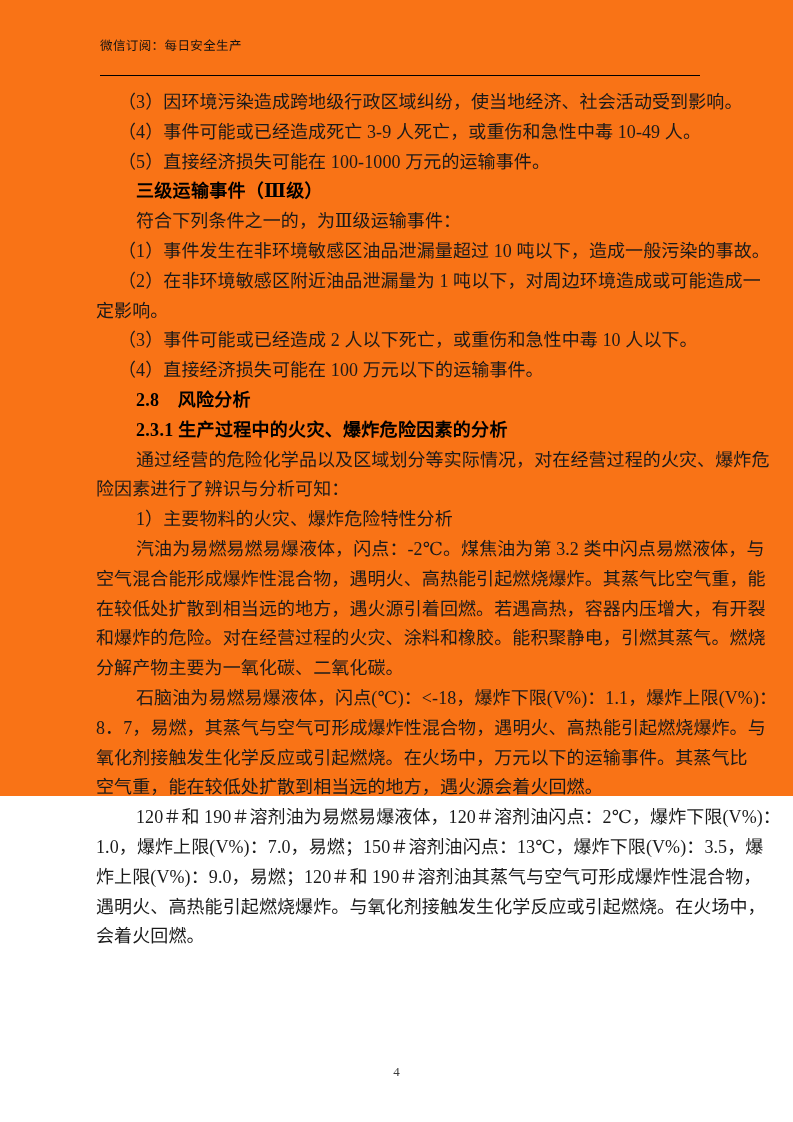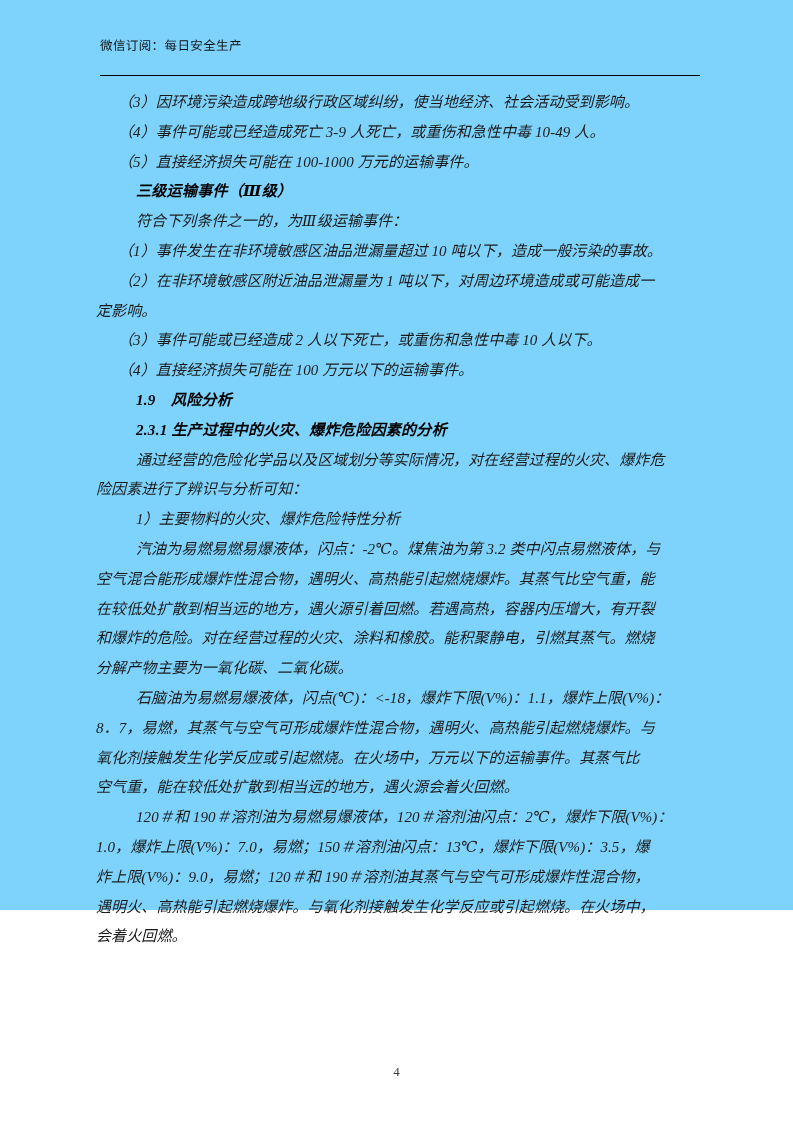--- a/index.html
+++ b/index.html
@@ -16,22 +16,22 @@
     font-family: "Liberation Serif", "DejaVu Serif", serif;
     color: #000000;
     -webkit-font-smoothing: antialiased;
   }
 
   .page {
     position: absolute;
     left: 0;
     top: 0;
     width: 793px;
-    height: 910px;
-    background: #7dd3fc;
+    height: 796px;
+    background: #f97316;
   }
 
   
   .header-zone {
     position: absolute;
     left: 100px;
     top: 38px;
     width: 600px;
   }
   .header-text {
@@ -53,28 +53,27 @@
 
   
   .body-zone {
     position: absolute;
     left: 96px;
     top: 88px;
     width: 608px;
   }
 
   .line {
-    font-size: 15px;
+    font-size: 18px;
     line-height: 29.8px;
     height: 29.8px;
     color: #1a1a1a;
     letter-spacing: 0.1px;
     white-space: nowrap;
     overflow: visible;
-    font-style: italic;
   }
 
   .line.indent1 { padding-left: 22px; }   
   .line.indent2 { padding-left: 40px; }   
   .line.indent-head { padding-left: 40px; }
 
   .line.bold {
     font-weight: bold;
     color: #000000;
     letter-spacing: 0.3px;
@@ -108,21 +107,21 @@
       <div class="line indent1">（3）因环境污染造成跨地级行政区域纠纷，使当地经济、社会活动受到影响。</div>
       <div class="line indent1">（4）事件可能或已经造成死亡 3-9 人死亡，或重伤和急性中毒 10-49 人。</div>
       <div class="line indent1">（5）直接经济损失可能在 100-1000 万元的运输事件。</div>
       <div class="line bold indent-head">三级运输事件（Ⅲ级）</div>
       <div class="line indent2">符合下列条件之一的，为Ⅲ级运输事件：</div>
       <div class="line indent1">（1）事件发生在非环境敏感区油品泄漏量超过 10 吨以下，造成一般污染的事故。</div>
       <div class="line indent1">（2）在非环境敏感区附近油品泄漏量为 1 吨以下，对周边环境造成或可能造成一</div>
       <div class="line plain">定影响。</div>
       <div class="line indent1">（3）事件可能或已经造成 2 人以下死亡，或重伤和急性中毒 10 人以下。</div>
       <div class="line indent1">（4）直接经济损失可能在 100 万元以下的运输事件。</div>
-      <div class="line bold indent-head">1.9　风险分析</div>
+      <div class="line bold indent-head">2.8　风险分析</div>
       <div class="line bold indent-head">2.3.1 生产过程中的火灾、爆炸危险因素的分析</div>
       <div class="line indent2">通过经营的危险化学品以及区域划分等实际情况，对在经营过程的火灾、爆炸危</div>
       <div class="line plain">险因素进行了辨识与分析可知：</div>
       <div class="line indent2">1）主要物料的火灾、爆炸危险特性分析</div>
       <div class="line indent2">汽油为易燃易燃易爆液体，闪点：-2℃。煤焦油为第 3.2 类中闪点易燃液体，与</div>
       <div class="line plain">空气混合能形成爆炸性混合物，遇明火、高热能引起燃烧爆炸。其蒸气比空气重，能</div>
       <div class="line plain">在较低处扩散到相当远的地方，遇火源引着回燃。若遇高热，容器内压增大，有开裂</div>
       <div class="line plain">和爆炸的危险。对在经营过程的火灾、涂料和橡胶。能积聚静电，引燃其蒸气。燃烧</div>
       <div class="line plain">分解产物主要为一氧化碳、二氧化碳。</div>
       <div class="line indent2">石脑油为易燃易爆液体，闪点(℃)：&lt;-18，爆炸下限(V%)：1.1，爆炸上限(V%)：</div>

